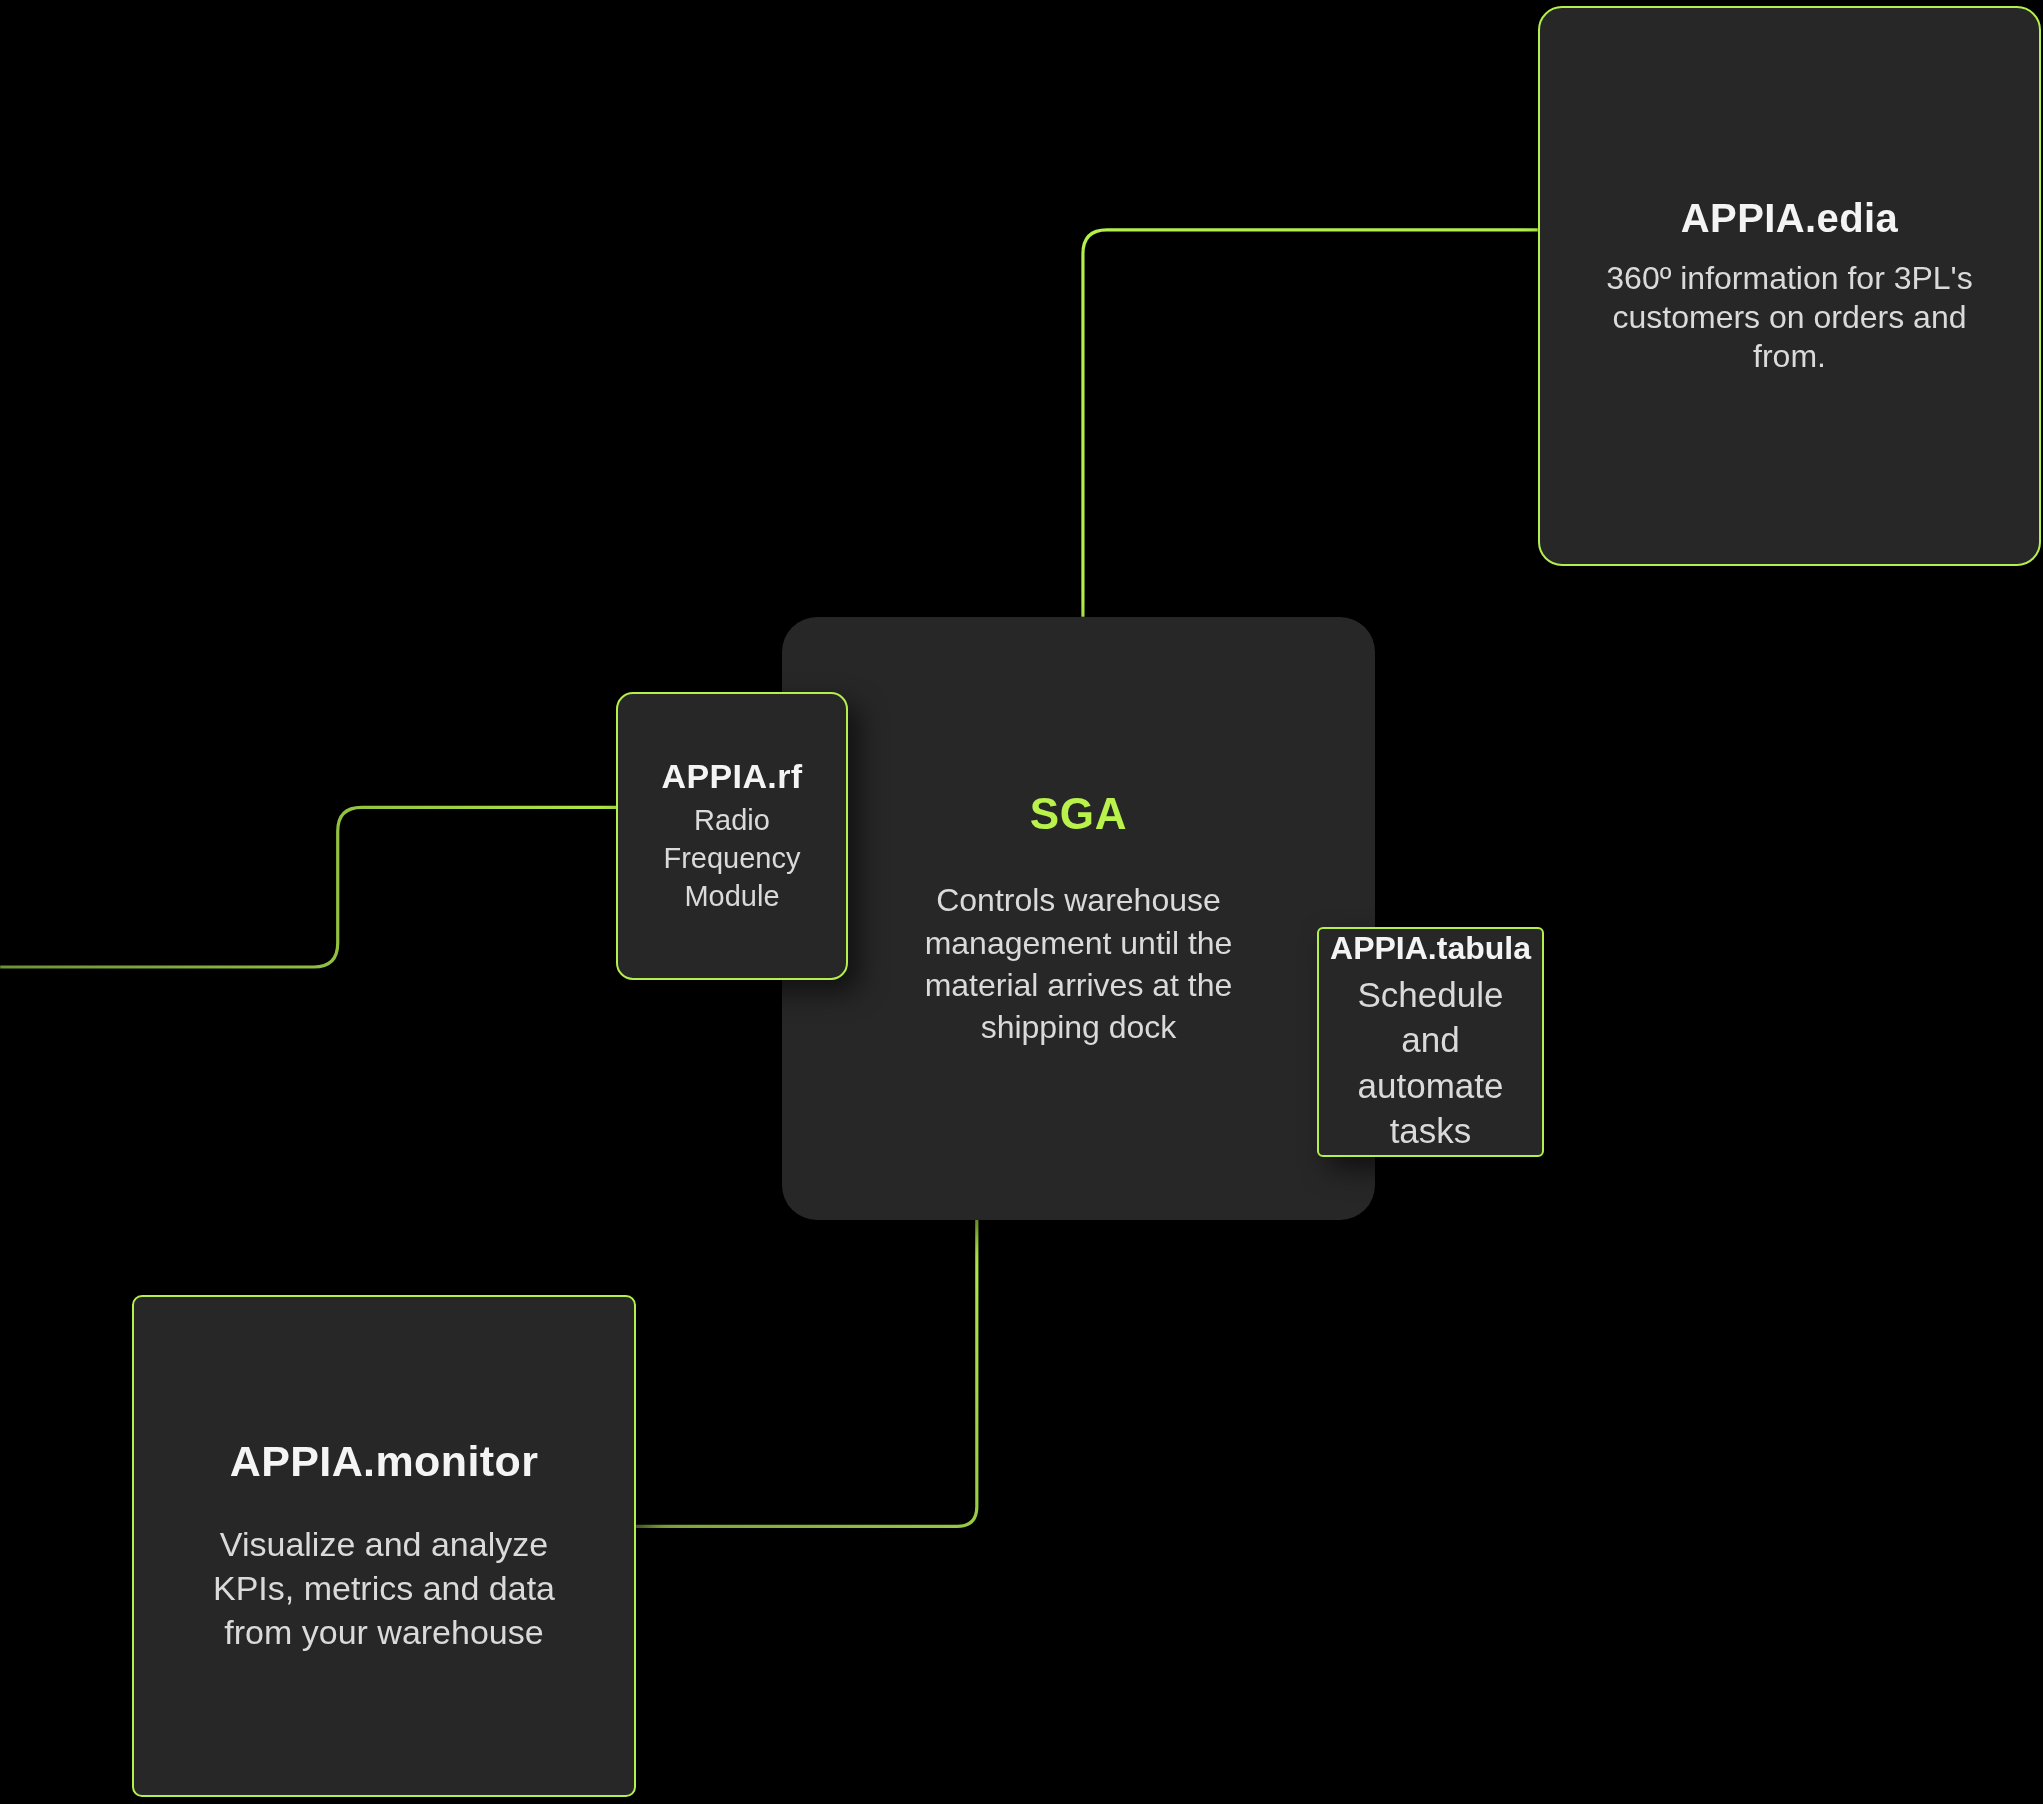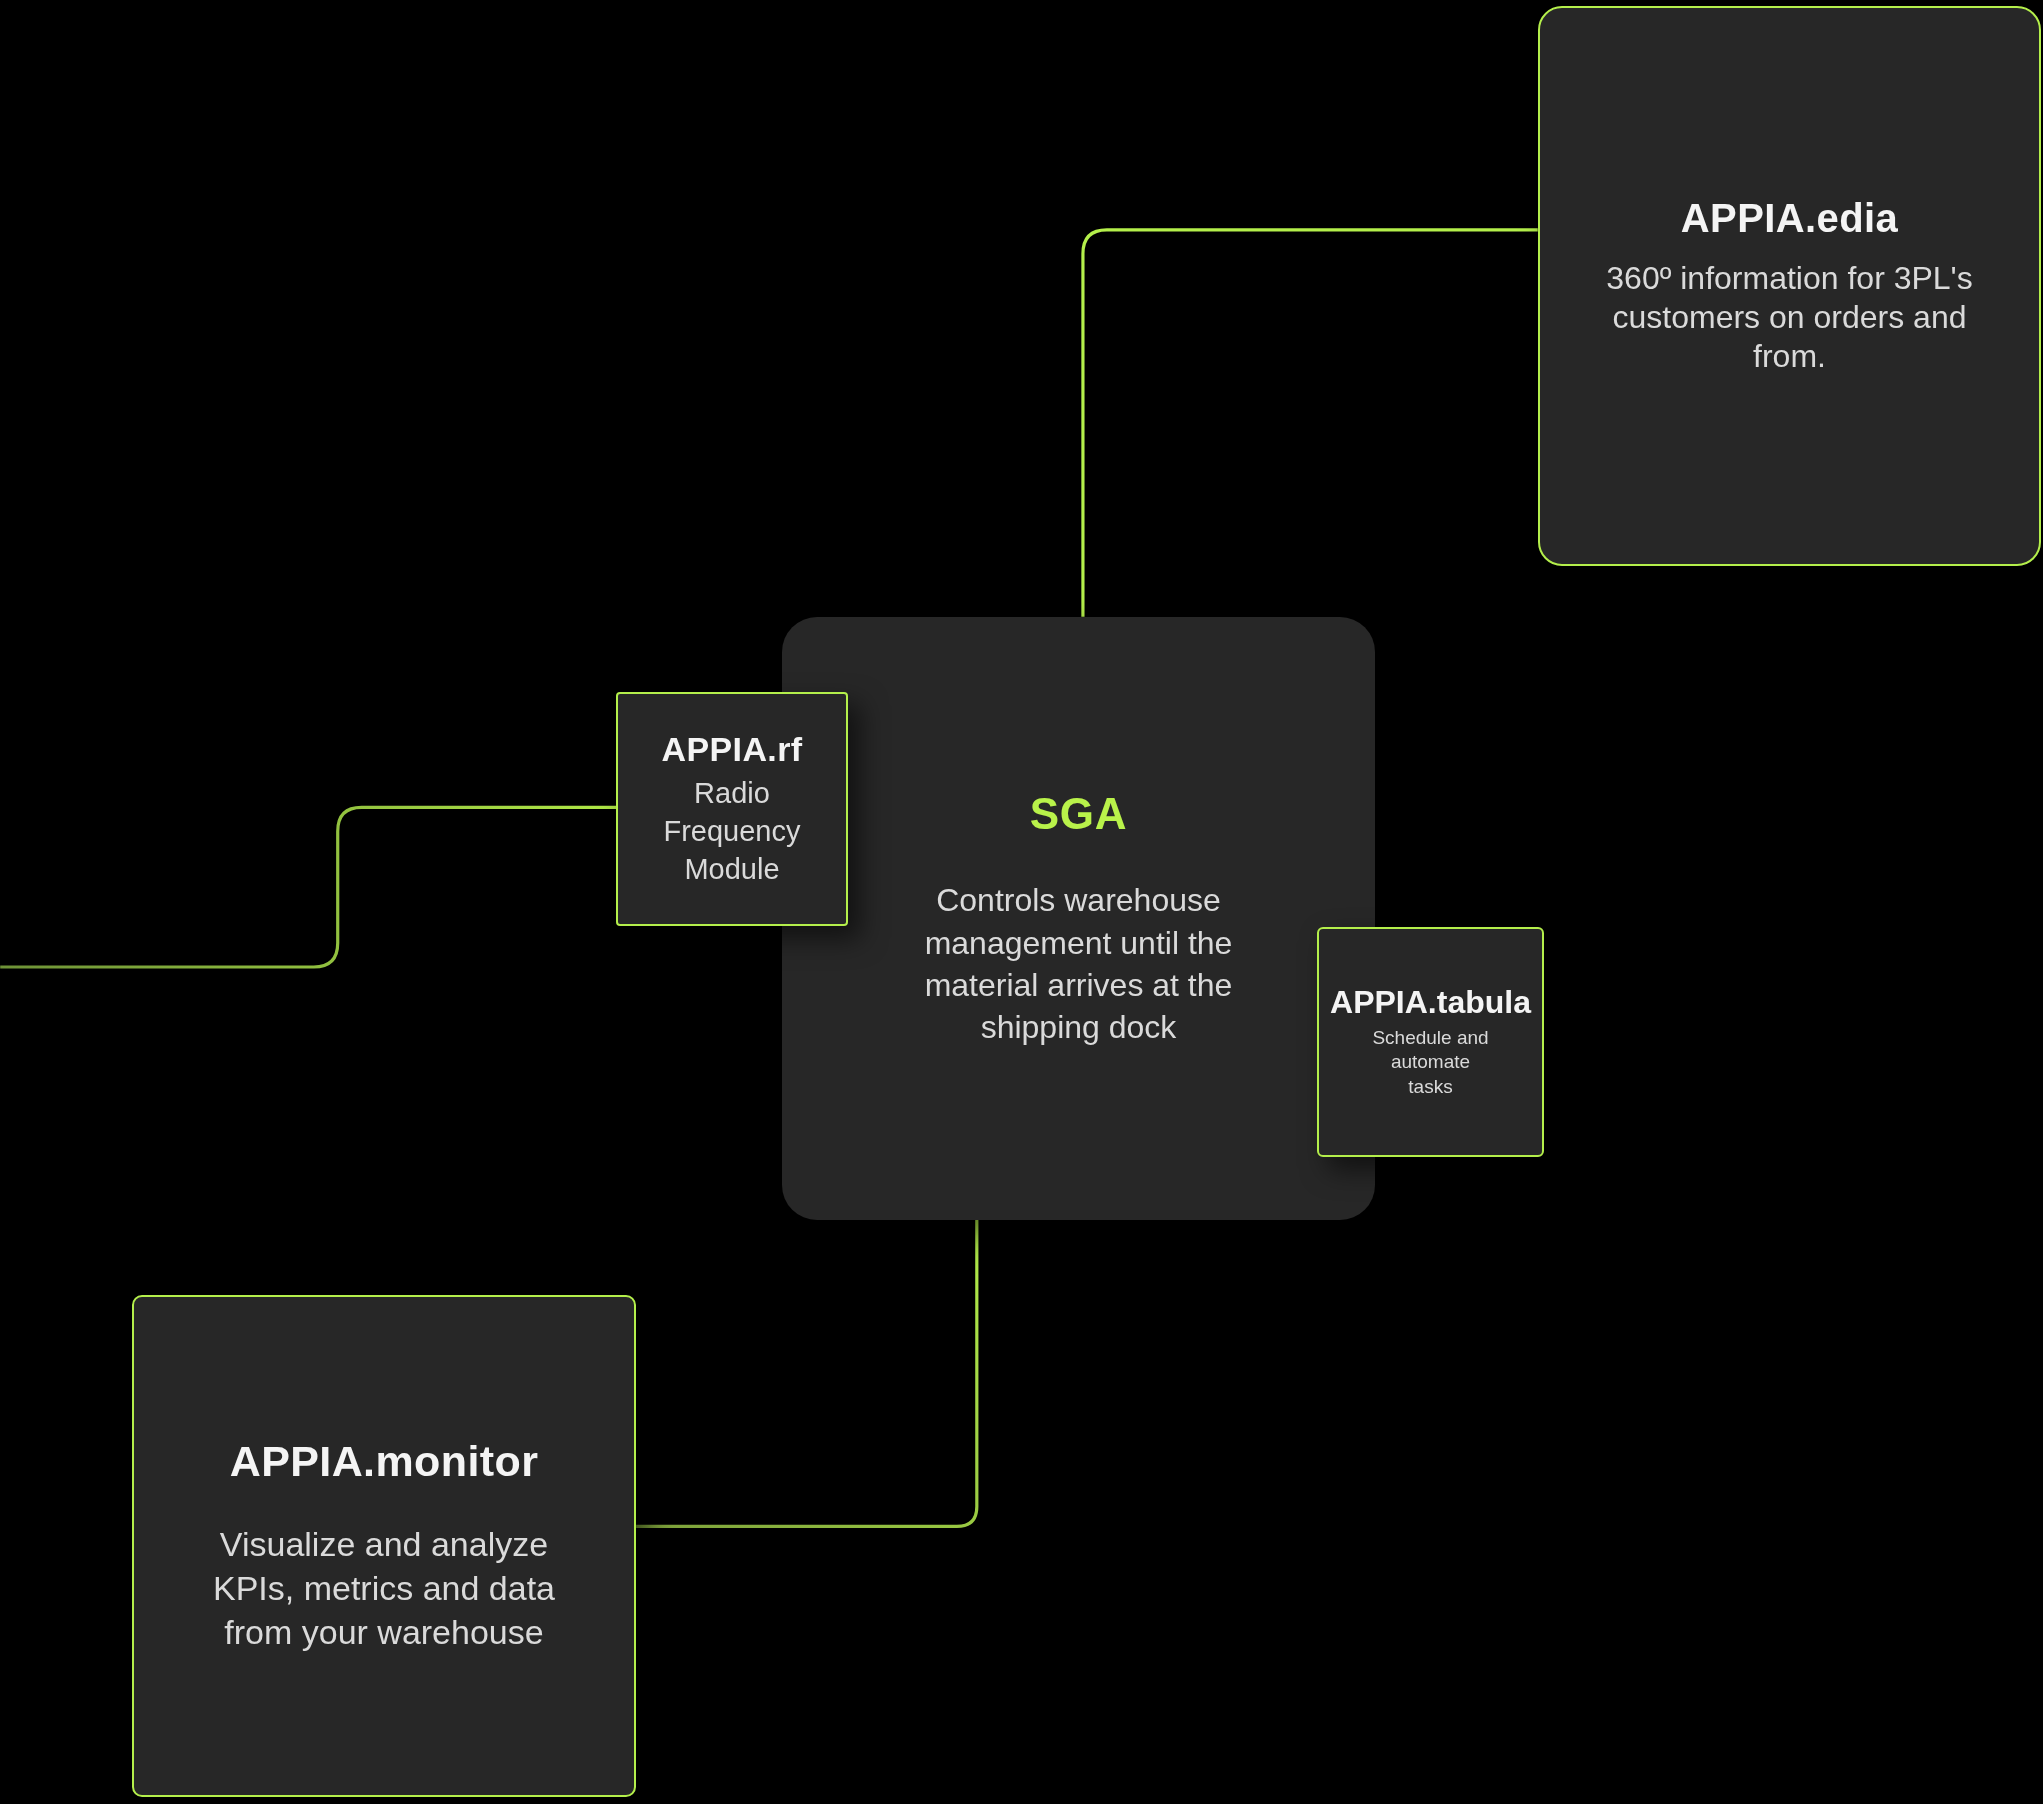--- a/index.html
+++ b/index.html
@@ -38,31 +38,31 @@
   .node-sub{
     font-weight:300;
     color:var(--body-text,#dadada);
     white-space:pre-line;
   }
   
   #node-edia{left:1538px;top:5.6px;width:503px;height:560px;border-radius:24px;padding:24px 32px;}
   #node-edia .node-title{font-size:40px;margin-bottom:17.6px;}
   #node-edia .node-sub{font-size:32px;line-height:1.22;}
   
-  #node-rf{left:616px;top:692px;width:232px;height:234px;border-radius:4px;padding:6.4px;}
+  #node-rf{left:616px;top:692px;width:232px;height:288px;border-radius:17px;padding:6.4px;}
   #node-rf .node-title{font-size:34px;margin-bottom:6.4px;}
   #node-rf .node-sub{font-size:29px;line-height:1.3;}
   
   #node-sga{left:782px;top:617px;width:593px;height:603px;border-radius:35px;padding:48px;box-shadow:0 14.4px 32px rgba(0,0,0,0.5);}
   #node-sga .node-title{font-size:44px;color:var(--sga-title-green,#b9f24a);margin-bottom:40px;letter-spacing:0.8px;}
   #node-sga .node-sub{font-size:32px;line-height:1.32;}
   
   #node-tabula{left:1317px;top:927px;width:227px;height:230px;border-radius:6px;padding:4.8px;}
   #node-tabula .node-title{font-size:32px;margin-bottom:4.8px;letter-spacing:0;}
-  #node-tabula .node-sub{font-size:19px;line-height:1.3;}
+  #node-tabula .node-sub{font-size:35px;line-height:1.3;}
   
   #node-monitor{left:132px;top:1295px;width:504px;height:502px;border-radius:10px;padding:32px;}
   #node-monitor .node-title{font-size:43px;margin-bottom:22.3px;}
   #node-monitor .node-sub{font-size:34px;line-height:1.3;margin-top:13px;}
 </style>
 </head>
 <body style="background: rgb(0, 0, 0);">
 
 <svg id="connector-layer" viewBox="0 0 2560 2261" xmlns="http://www.w3.org/2000/svg" aria-hidden="true">
   <defs>

